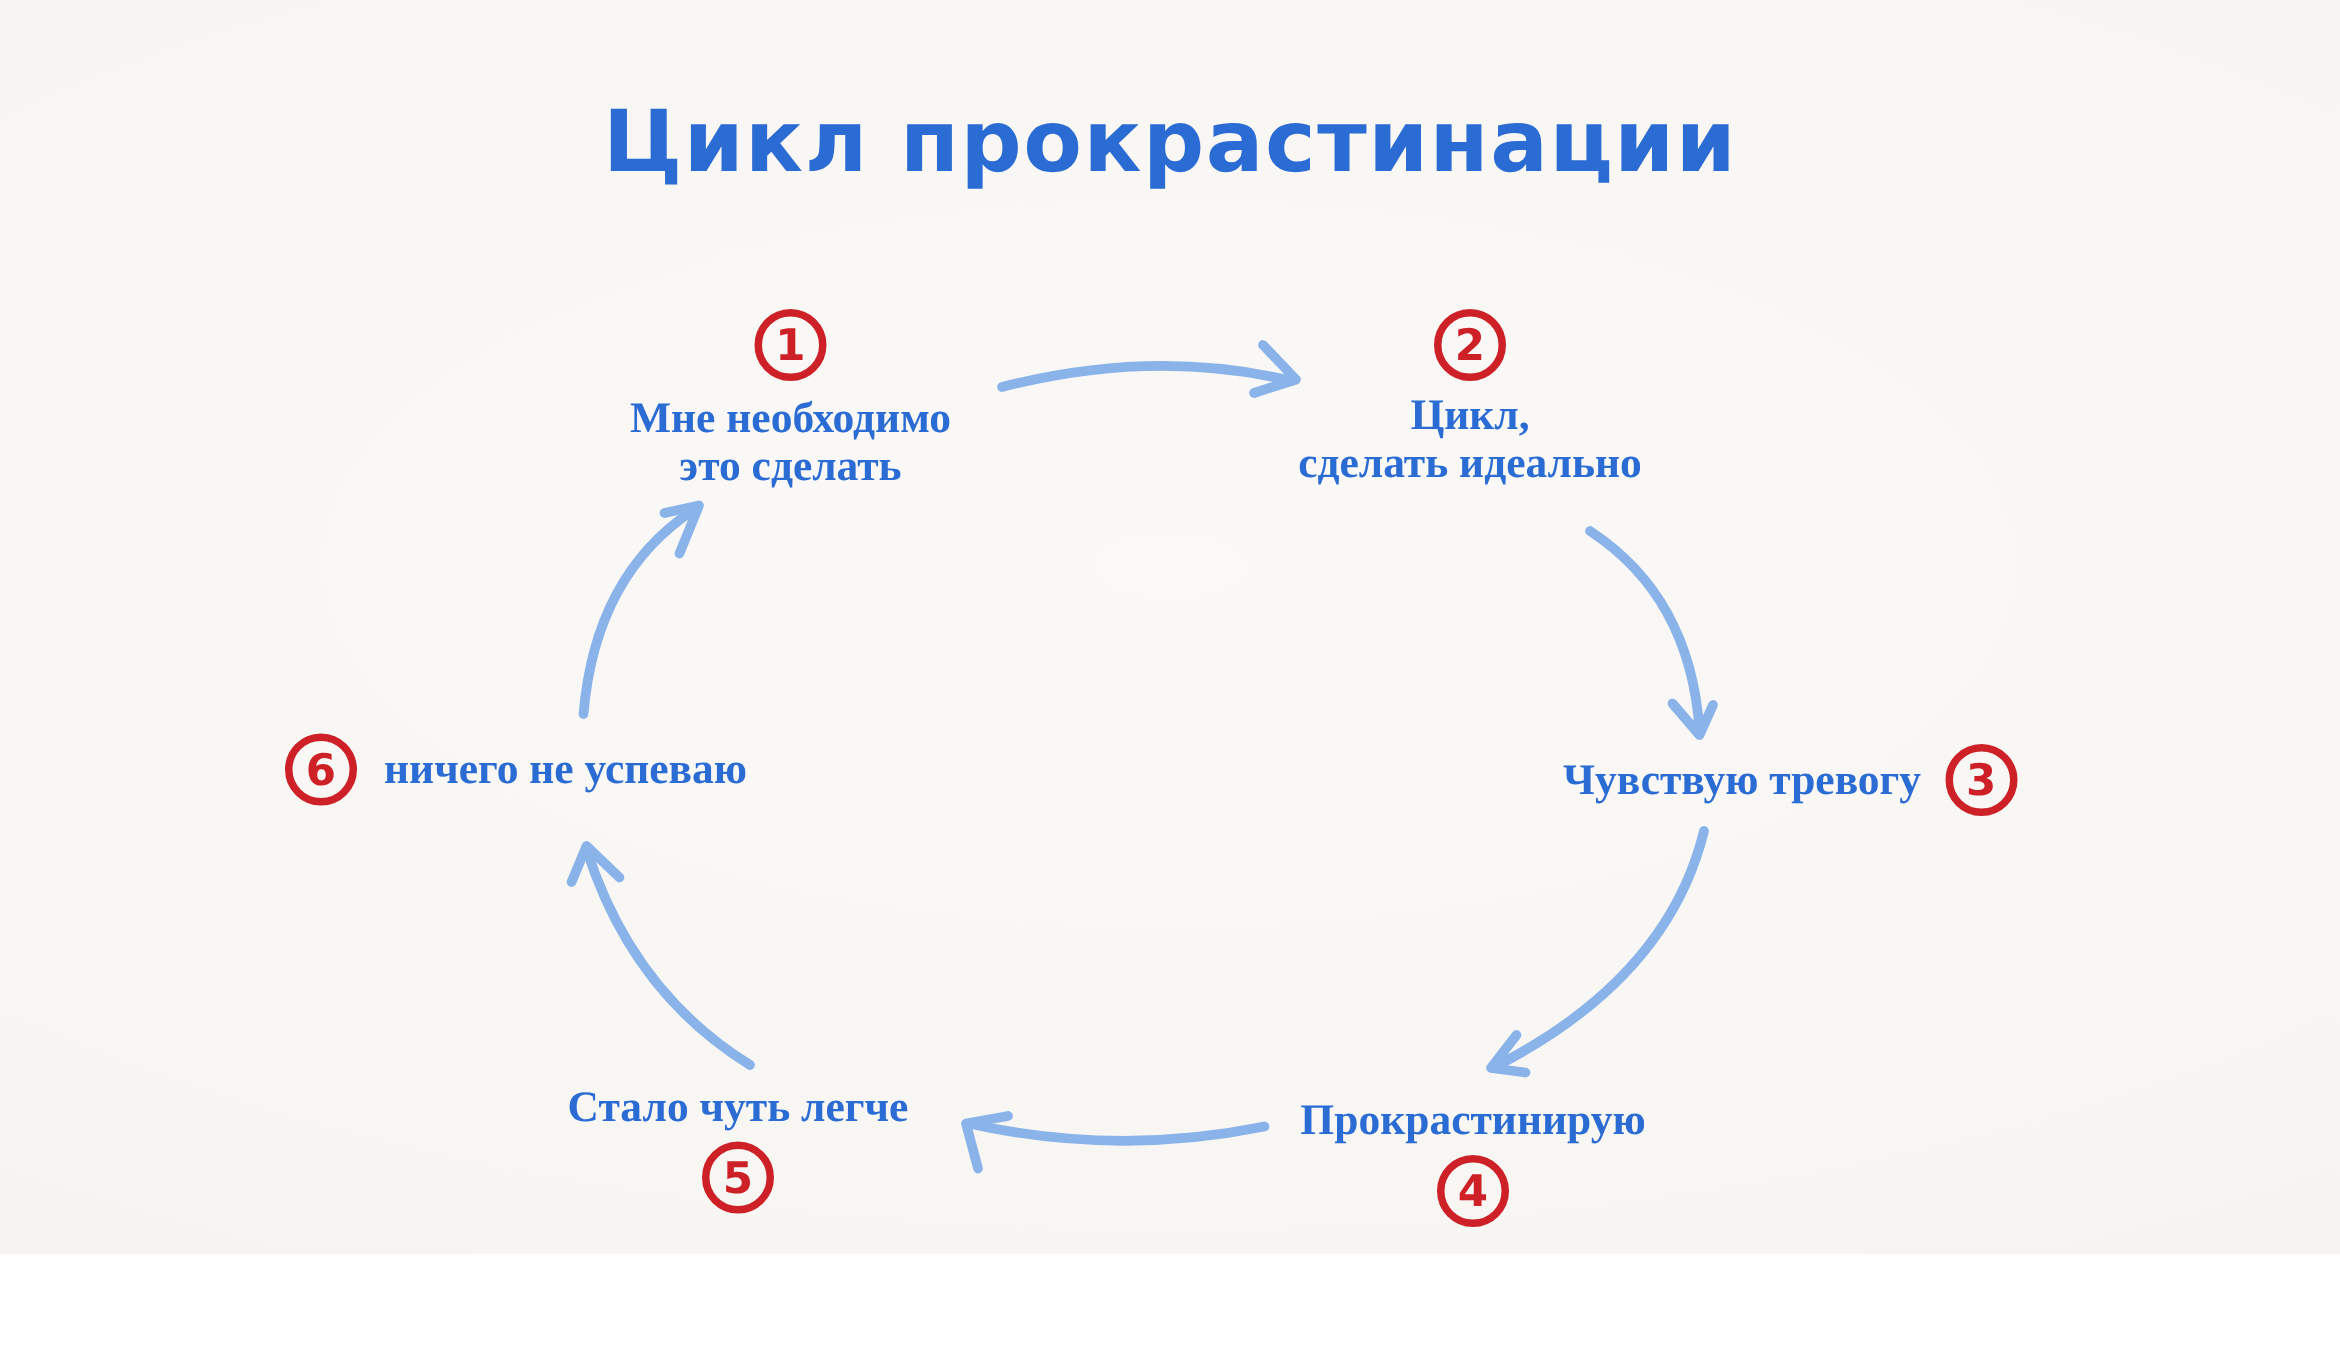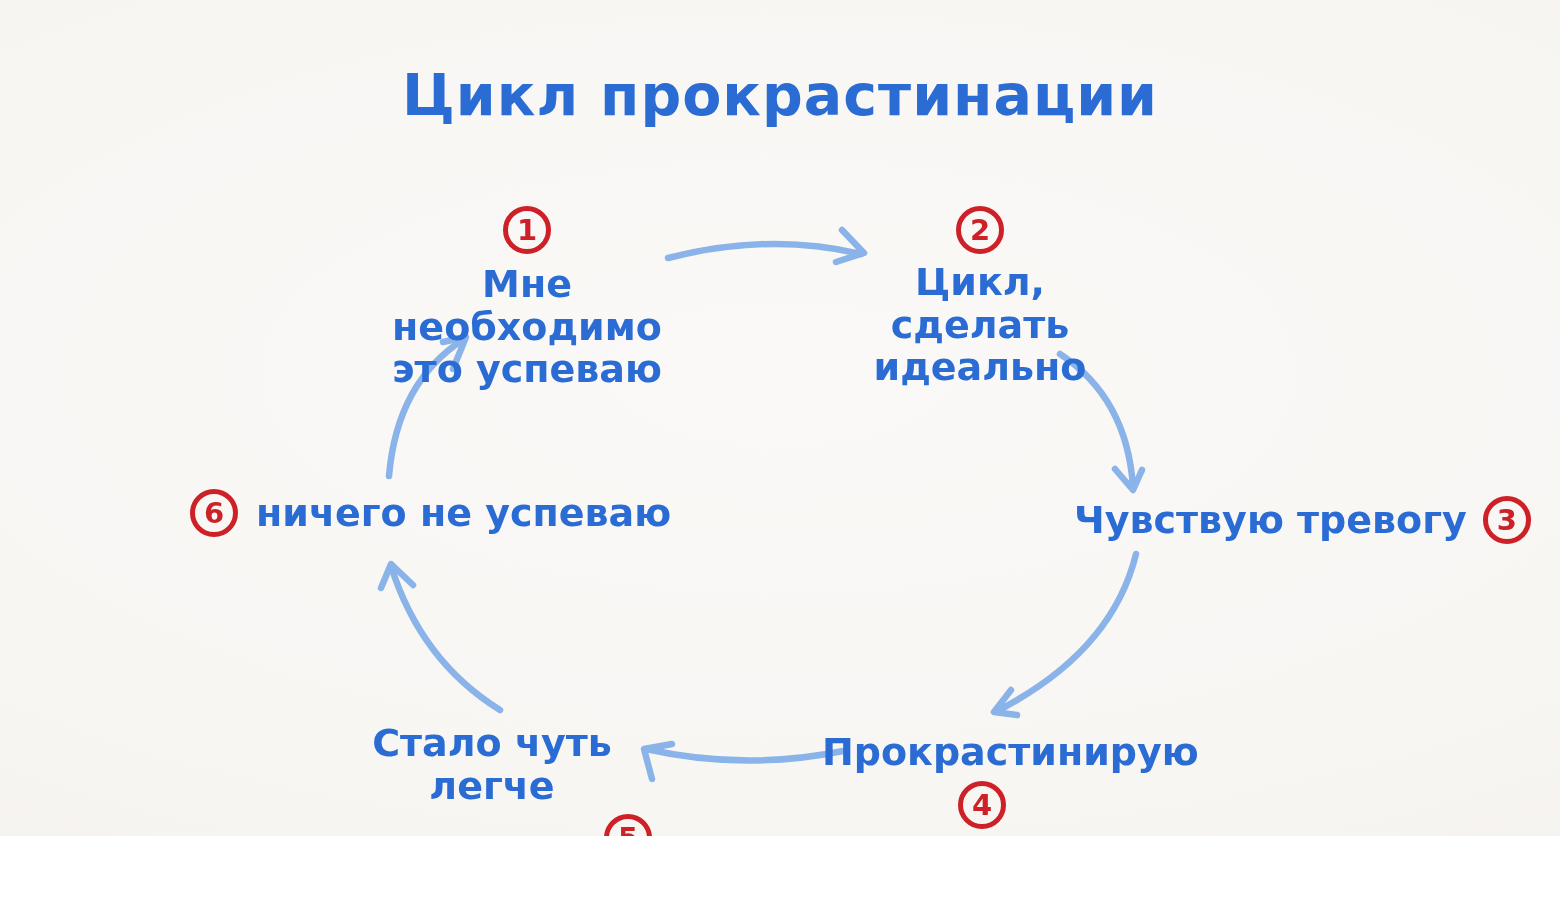--- a/index.html
+++ b/index.html
@@ -36,24 +36,25 @@
     stroke-linejoin: round;
   }
   .step {
     position: absolute;
     display: flex;
     align-items: center;
     color: #2a6cd3;
     font-weight: 700;
   }
   .step .label {
-    font-size: 38px;
+    font-size: 29px;
     line-height: 1.12;
     text-align: center;
     width: 100%;
+    font-family: Liberation Serif, serif;
   }
   .step .line { display: block; }
   .badge {
     flex: 0 0 auto;
     width: 38px; height: 38px;
     border: 5px solid #cd2127;
     border-radius: 50%;
     display: flex;
     align-items: center;
     justify-content: center;
@@ -62,25 +63,25 @@
     font-weight: 700;
     background: transparent;
   }
   .col { flex-direction: column; }
   .row { flex-direction: row; }
 
   .step-1 { left: 352px; top: 206px; width: 350px; }
   .step-1 .badge { margin-bottom: 9px; }
   .step-2 { left: 800px; top: 206px; width: 360px; }
   .step-2 .badge { margin-bottom: 7px; }
-  .step-3 { left: 1042px; top: 496px; margin-left: 32px; }
+  .step-3 { left: 1042px; top: 496px; }
   .step-3 .badge { margin-left: 16px; }
   .step-4 { left: 822px; top: 731px; width: 320px; }
   .step-4 .badge { margin-top: 7px; }
-  .step-5 { left: 332px; top: 722px; width: 320px; align-items: flex-end; }
+  .step-5 { left: 332px; top: 722px; width: 320px; }
   .step-5 .badge { margin-top: 7px; }
   .step-6 { left: 190px; top: 489px; }
   .step-6 .badge { margin-right: 18px; }
 </style>
 </head>
 <body>
 
 <div class="stage">
 
   <div class="title">Цикл прокрастинации</div>
@@ -111,21 +112,21 @@
       <polyline points="443,342 466,337 453,369"></polyline>
     </g>
   </svg>
 
   <div class="step step-1 col">
     <div class="badge">
       <span>1</span>
     </div>
     <div class="label">
       <span class="line">Мне необходимо</span>
-      <span class="line">это успеваю</span>
+      <span class="line">это сделать</span>
     </div>
   </div>
 
   <div class="step step-2 col">
     <div class="badge">
       <span>2</span>
     </div>
     <div class="label">
       <span class="line">Цикл,</span>
       <span class="line">сделать идеально</span>

